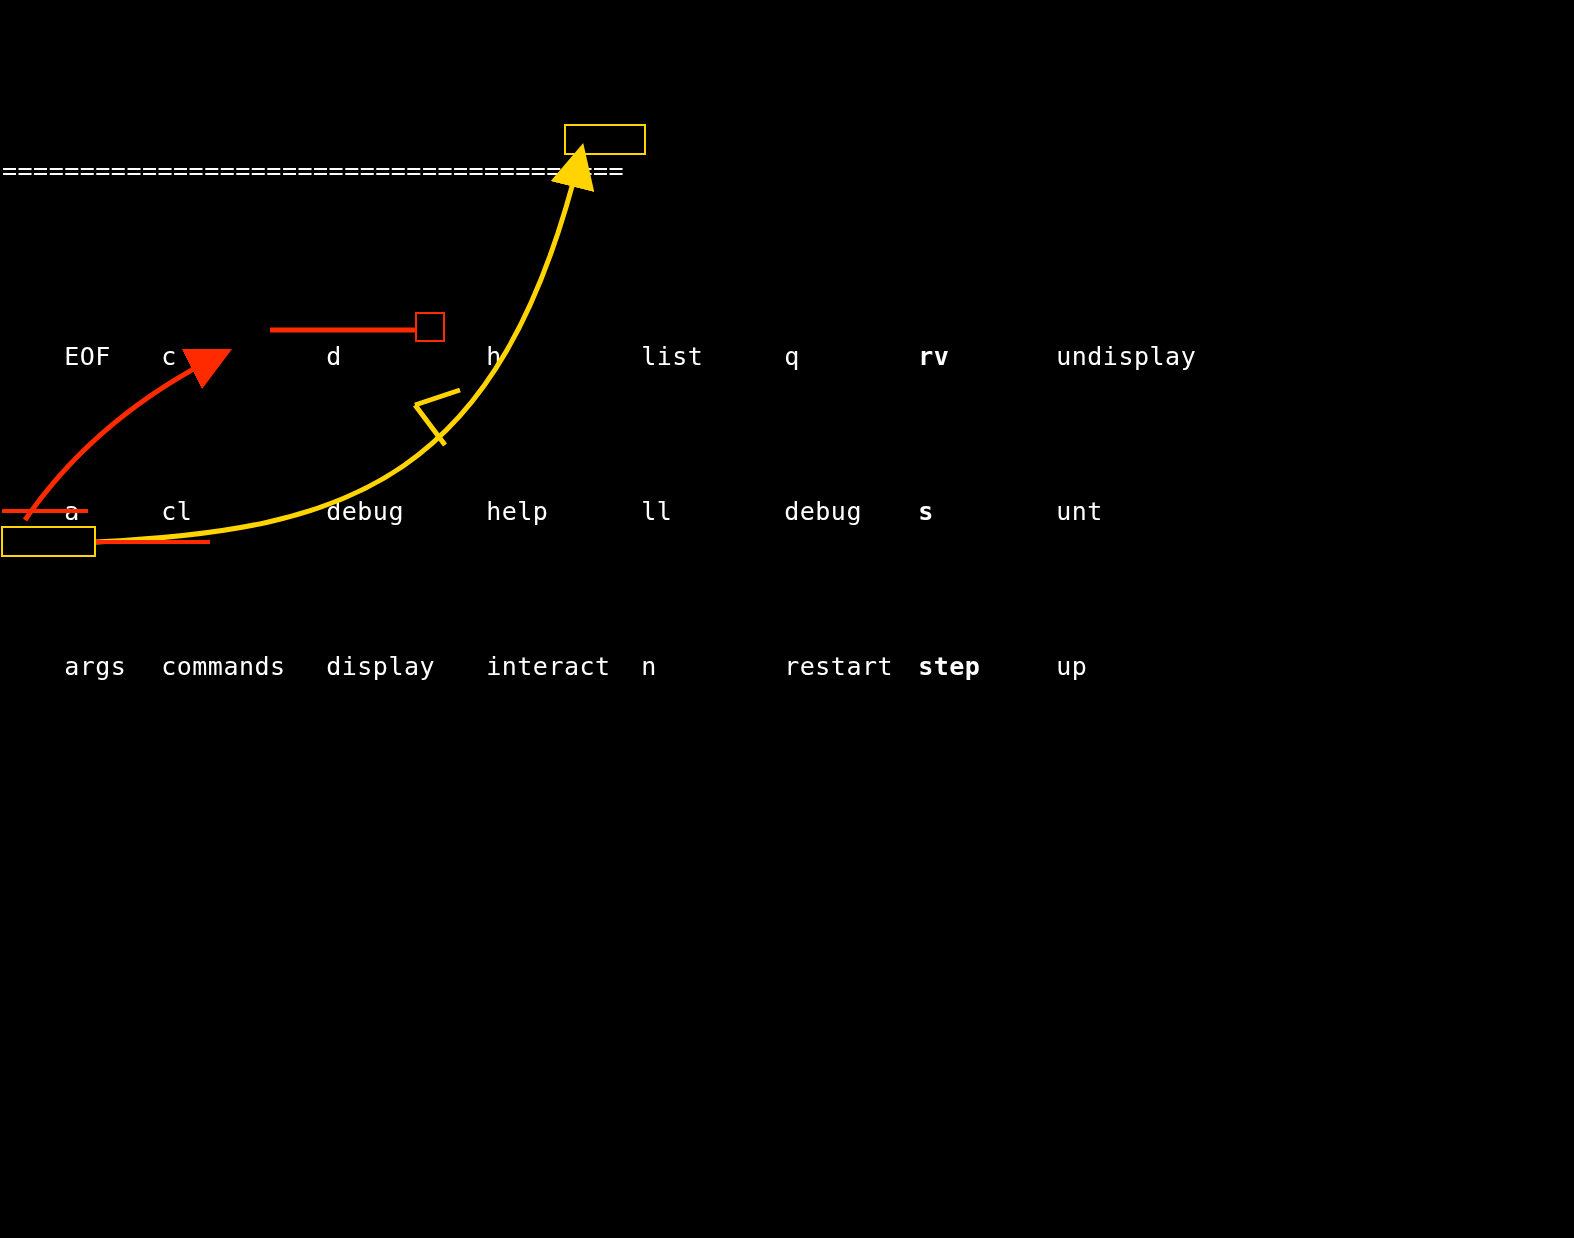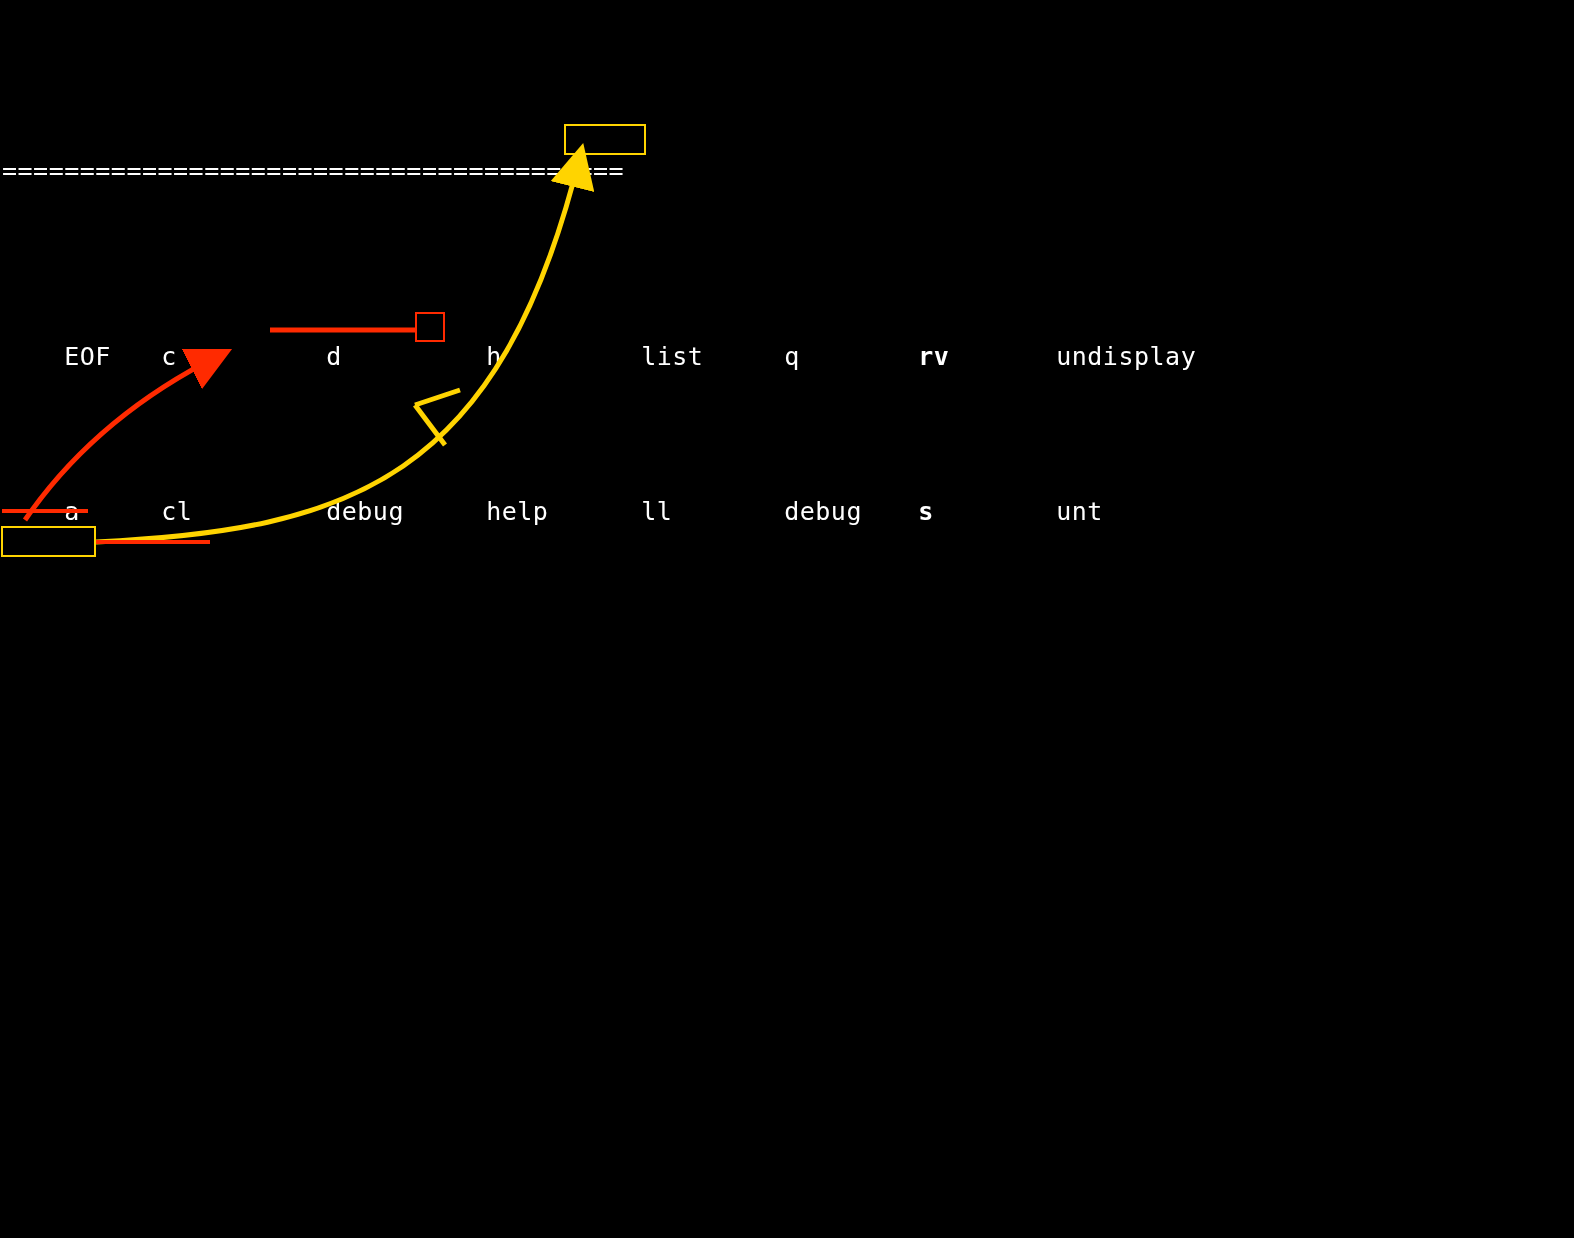--- a/index.html
+++ b/index.html
@@ -59,20 +59,23 @@
   <span class="row"></span>
   <span class="row">========================================</span>
 
   
   <span class="row">
     <span class="col c0">EOF</span><span class="col c1">c</span><span class="col c2">d</span><span class="col c3">h</span><span class="col c4">list</span><span class="col c5">q</span><span class="col c6">rv</span><span class="col c7">undisplay</span>
   </span>
   <span class="row">
     <span class="col c0">a</span><span class="col c1">cl</span><span class="col c2">debug</span><span class="col c3">help</span><span class="col c4">ll</span><span class="col c5">debug</span><span class="col c6">s</span><span class="col c7">unt</span>
   </span>
+  <span class="row">
+    <span class="col c0">args</span><span class="col c1">commands</span><span class="col c2">display</span><span class="col c3">interact</span><span class="col c4">n</span><span class="col c5">restart</span><span class="col c6">step</span><span class="col c7">up</span>
+  </span>
   
   
 
   <span class="row"></span>
   
   
   
 
   <span class="row"></span>
   

